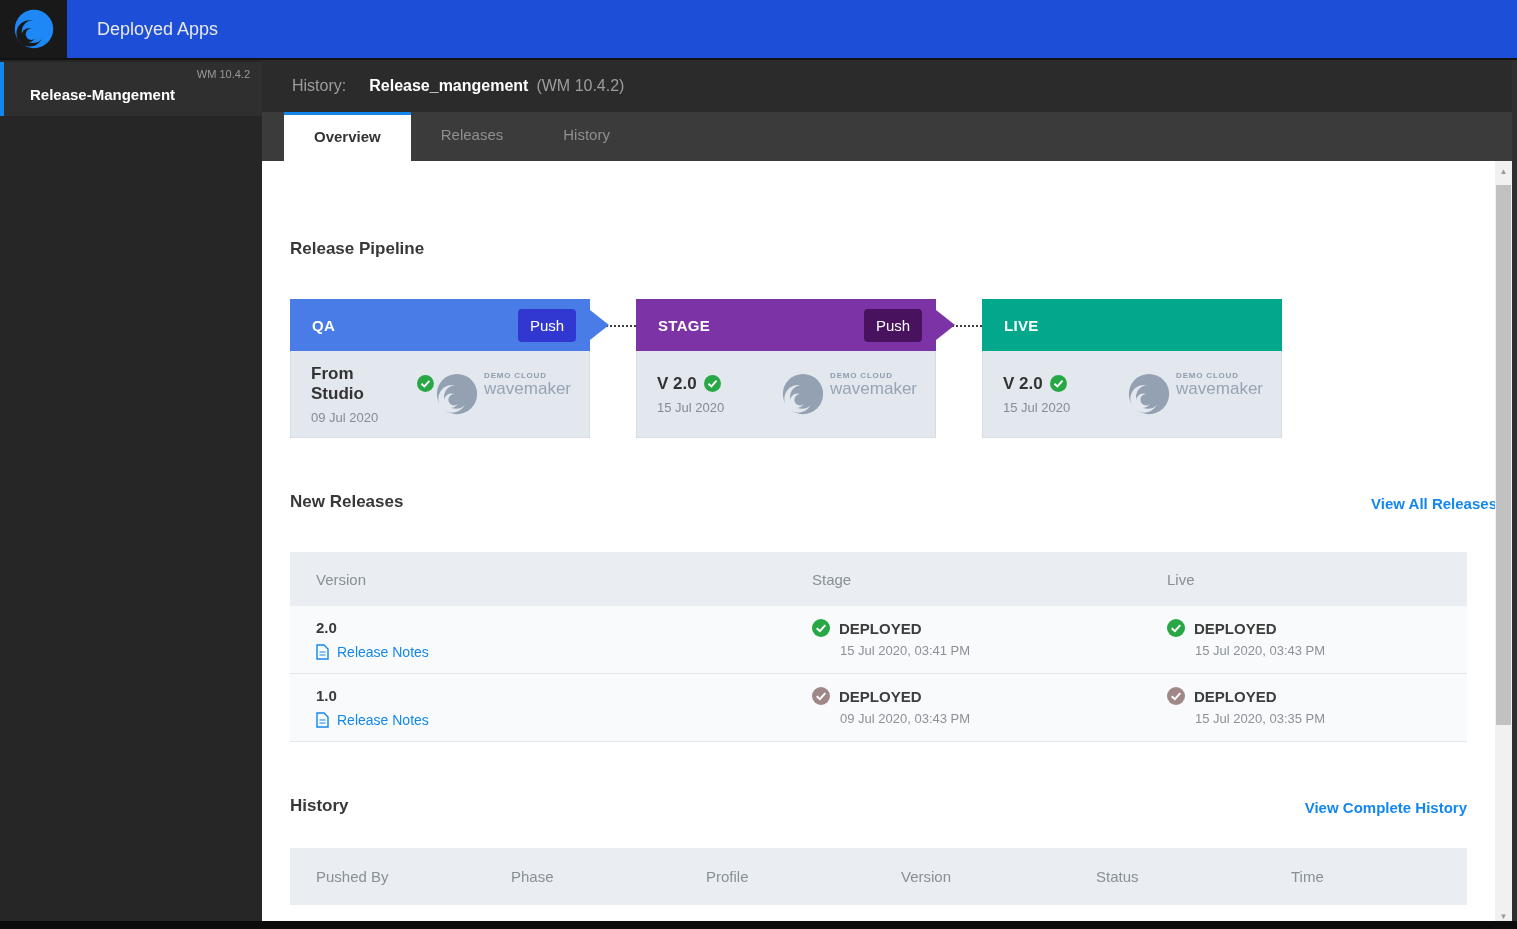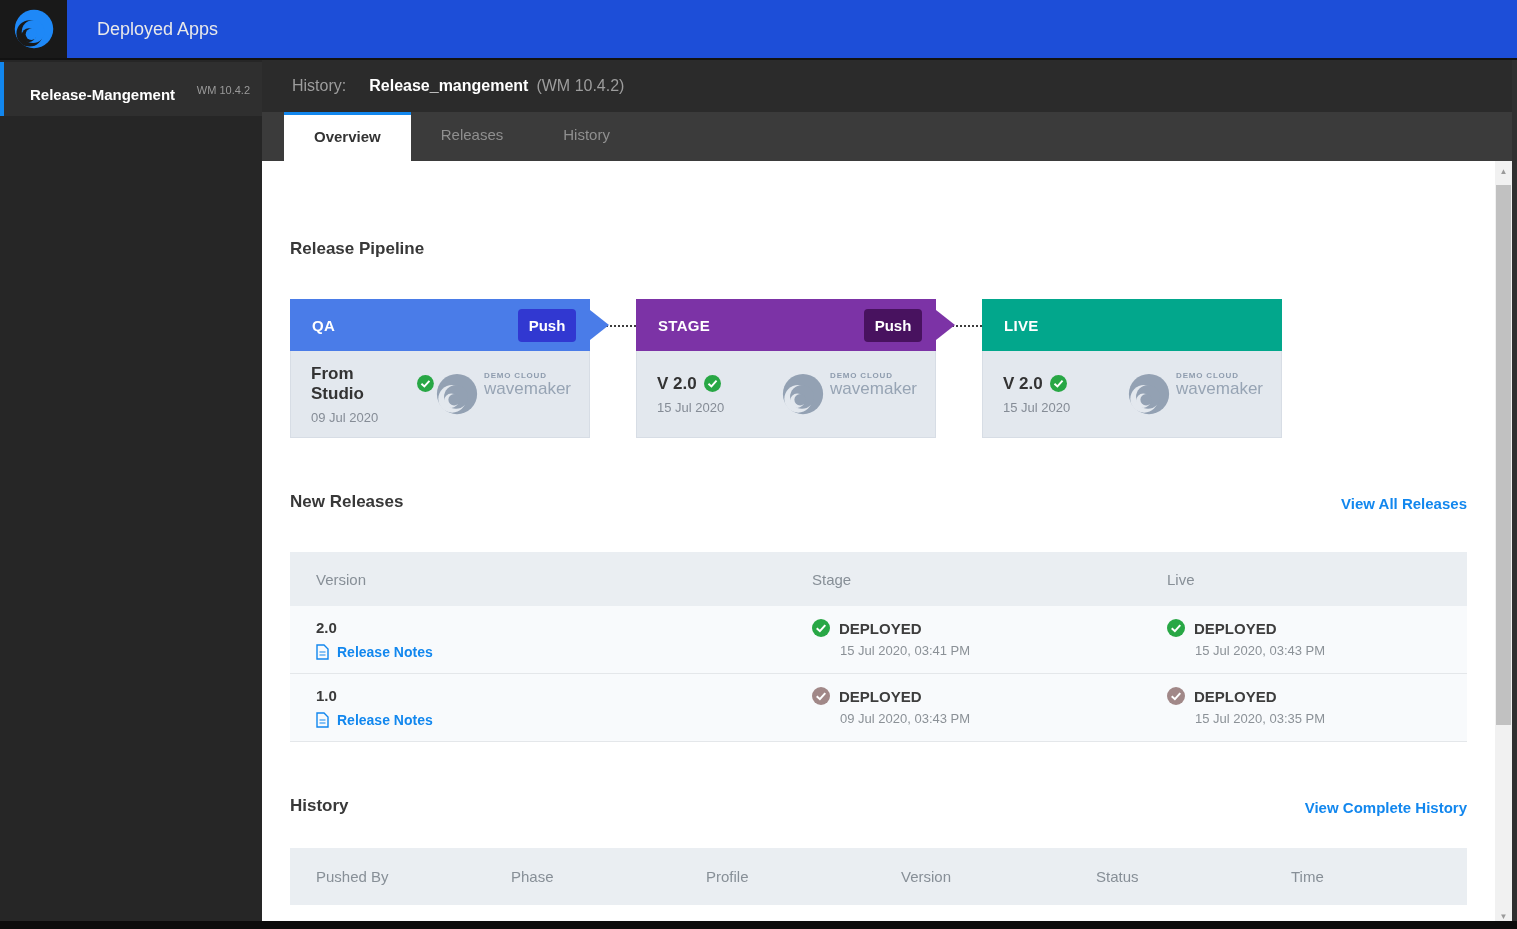--- a/index.html
+++ b/index.html
@@ -10,48 +10,48 @@
   .topbar { height:60px; background:#1d4ed8; display:flex; align-items:stretch;
     border-bottom:2px solid #121212; }
   .logo-tile { width:67px; background:#191919; display:flex; align-items:center; justify-content:center; }
   .topbar-title { color:#e9e9e9; font-size:18px; font-weight:500; align-self:center; margin-left:30px; }
 
   
   .shell { display:flex; height:867px; }
   .sidebar { width:262px; background:#262626; flex:none; position:relative; }
   .side-item { height:54px; background:#2f2f2f; border-left:4px solid #1287ee; position:relative;
     margin-top:2px; }
-  .side-item .wm-ver { position:absolute; top:22px; right:12px; color:#9a9a9a; font-size:11px; }
+  .side-item .wm-ver { position:absolute; top:6px; right:12px; color:#9a9a9a; font-size:11px; }
   .side-item .proj { position:absolute; left:26px; top:24px; color:#fff; font-size:15px; font-weight:bold; }
 
   .main { flex:1; display:flex; flex-direction:column; position:relative; }
   .proj-header { height:52px; background:#2b2b2b; display:flex; align-items:center; padding-left:30px;
     font-size:16px; }
   .proj-header .lbl { color:#9d9d9d; }
   .proj-header .name { color:#fff; font-weight:bold; margin-left:23px; }
   .proj-header .ver { color:#9d9d9d; margin-left:8px; }
 
   .tabbar { height:49px; background:#3b3b3b; display:flex; padding-left:22px; }
   .tab { padding:0 30px; line-height:46px; font-size:15px; color:#8f8f8f; cursor:pointer; }
   .tab.active { background:#fff; color:#333; font-weight:bold; border-top:3px solid #1287ee; line-height:43px; }
 
   
-  .content { flex:1; background:#fff; padding:78px 50px 0 28px; overflow:hidden; position:relative; }
+  .content { flex:1; background:#fff; padding:78px 20px 0 28px; overflow:hidden; position:relative; }
   .h-section { font-size:17px; font-weight:bold; color:#383838; }
   .section-row { display:flex; justify-content:space-between; align-items:flex-end; }
   .link { color:#1287ee; font-size:15px; font-weight:bold; cursor:pointer; text-decoration:none; }
 
   
   .pipeline { display:flex; margin-top:40px; }
   .pcard { width:300px; flex:none; }
   .pcard-header { height:52px; display:flex; align-items:center; padding:0 14px 0 22px;
     position:relative; justify-content:space-between; }
   .pcard-header .stage-name { color:#fff; font-size:15px; font-weight:bold; letter-spacing:.3px; }
   .push-btn { width:58px; height:33px; border:none; border-radius:4px; color:#fff; font-size:15px;
-    font-weight:bold; cursor:pointer; font-family:inherit; }
+    font-weight:normal; cursor:pointer; font-family:inherit; }
   .qa  .pcard-header { background:#4a7ce8; }
   .qa  .push-btn { background:#3138d1; }
   .stg .pcard-header { background:#7c33a6; }
   .stg .push-btn { background:#48125f; }
   .live .pcard-header { background:#02a78c; }
   .arrow-tip { position:absolute; left:100%; top:50%; transform:translateY(-50%);
     width:0; height:0; border-top:15px solid transparent; border-bottom:15px solid transparent; z-index:2; }
   .qa  .arrow-tip { border-left:19px solid #4a7ce8; }
   .stg .arrow-tip { border-left:19px solid #7c33a6; }
   .pcard-body { height:87px; background:#e3e8ee; border:1px solid #d7dde5; border-top:none;
@@ -66,21 +66,21 @@
   
   .tbl { margin-top:40px; width:1177px; }
   .tbl-head { background:#eaeef2; height:54px; display:flex; align-items:center;
     color:#878f97; font-size:15px; }
   .tbl-row { background:#f8fafc; border-bottom:1px solid #e4e7ea; display:flex; padding:13px 0; }
   .col-version { width:496px; padding-left:26px; }
   .col-stage { width:355px; padding-left:26px; }
   .col-live { flex:1; padding-left:26px; }
   .ver-num { font-size:15px; font-weight:bold; color:#3a3a3a; }
   .notes-link { display:flex; align-items:center; gap:8px; margin-top:8px; color:#1287ee;
-    font-size:14px; font-weight:bold; cursor:pointer; }
+    font-size:14px; font-weight:normal; cursor:pointer; }
   .status-line { display:flex; align-items:center; gap:9px; font-size:15px; font-weight:bold; color:#3d3d3d; }
   .status-time { font-size:13px; color:#8b9197; margin-top:6px; padding-left:28px; }
   .check-green { color:#28a745; }
   .check-brown { color:#a18888; }
 
   .hist-head { background:#eaeef2; height:57px; display:flex; align-items:center;
     color:#878f97; font-size:15px; margin-top:32px; }
   .hcol { width:195px; padding-left:26px; }
 
   .gap-lg { margin-top:54px; }

